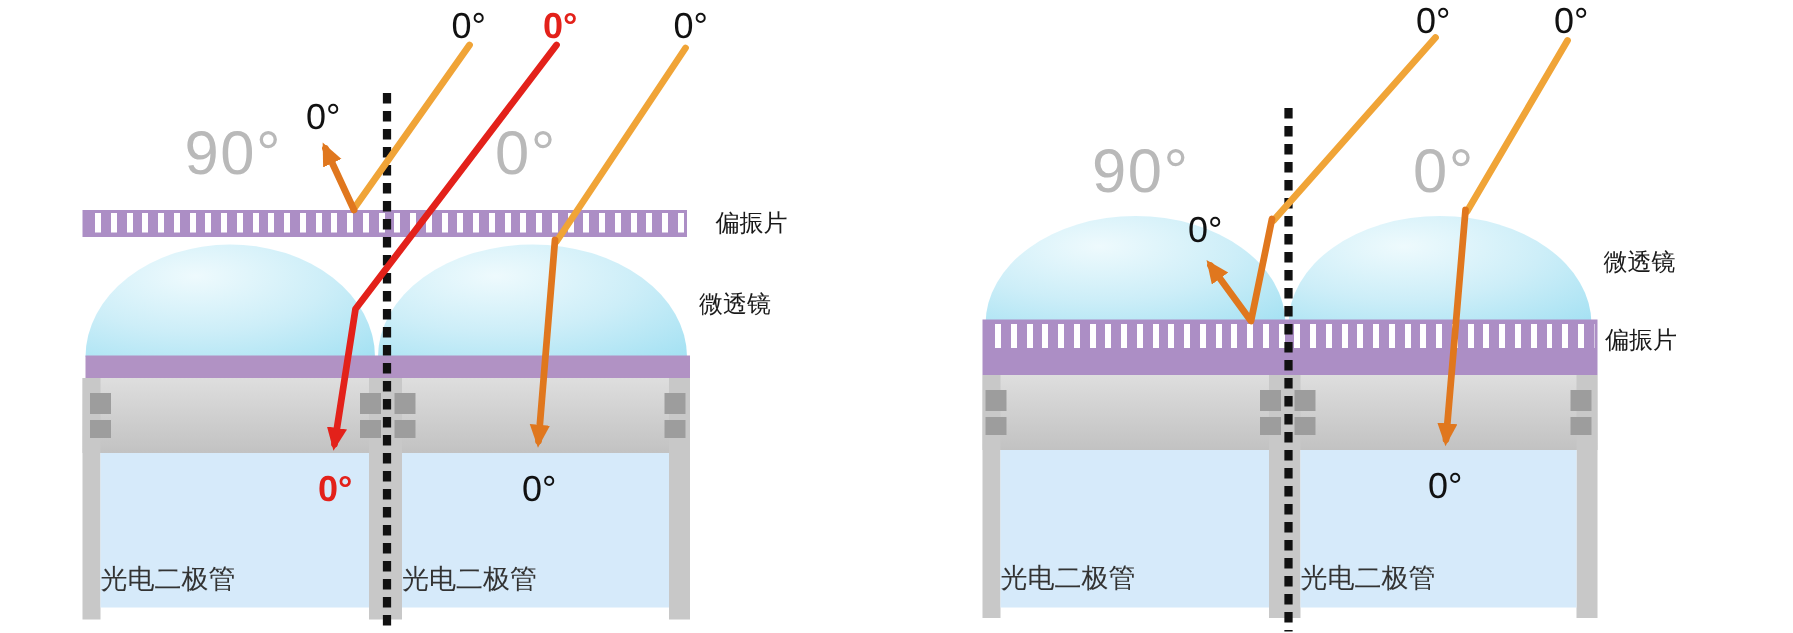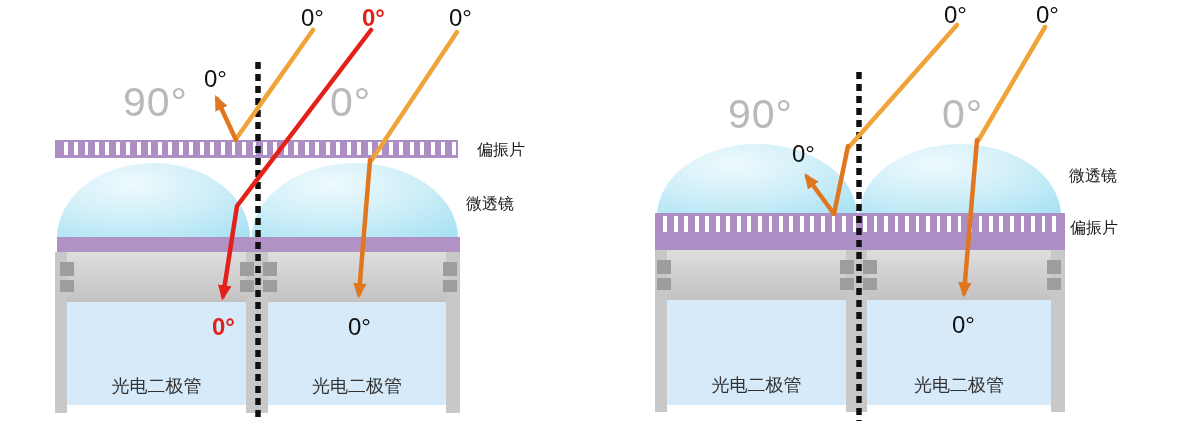--- a/index.html
+++ b/index.html
@@ -24,21 +24,21 @@
   .gray-layer{position:absolute;background:linear-gradient(var(--gray-top,#dedede),var(--gray-bottom,#c2c2c2));z-index:2;}
   .column{position:absolute;background:var(--column-gray,#c8c8c8);z-index:2;}
   .pd-box{position:absolute;background:var(--photodiode-fill,#d6eafa);z-index:3;}
   .contact{position:absolute;width:14px;background:var(--contact-gray,#9d9d9d);z-index:4;}
   
   .lbl{position:absolute;z-index:9;color:#111;white-space:nowrap;}
   .angle-sm{font-size:24px;line-height:1;}
   .angle-red{font-size:24px;line-height:1;font-weight:bold;color:var(--ray-red,#d6131a);}
   .angle-big{font-size:41px;line-height:1;color:var(--angle-text-gray,#b9b9b9);letter-spacing:1px;}
   .layer-lbl{font-size:16px;line-height:1.1;color:#1a1a1a;}
-  .pd-lbl{font-size:18px;color:#333;text-align:center;z-index:5;}
+  .pd-lbl{font-size:18px;color:#333;text-align:left;z-index:5;}
   svg#rays{position:absolute;left:0;top:0;z-index:8;pointer-events:none;}
 </style>
 </head>
 <body>
 
 <div id="stage">
 
   <div>
 
     <div class="dome" style="left:57px;top:163px;width:193px;height:75px;"></div>

